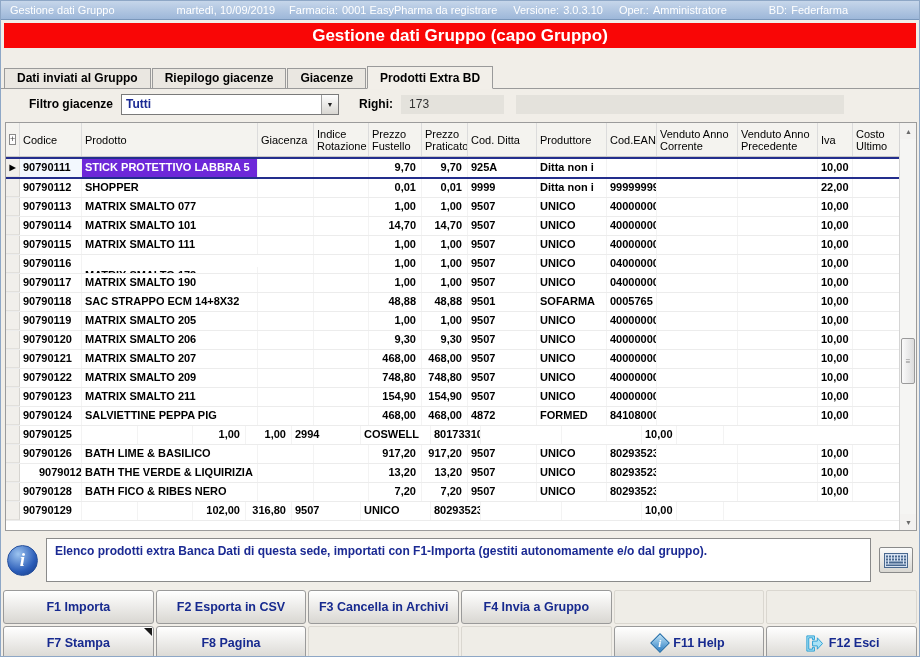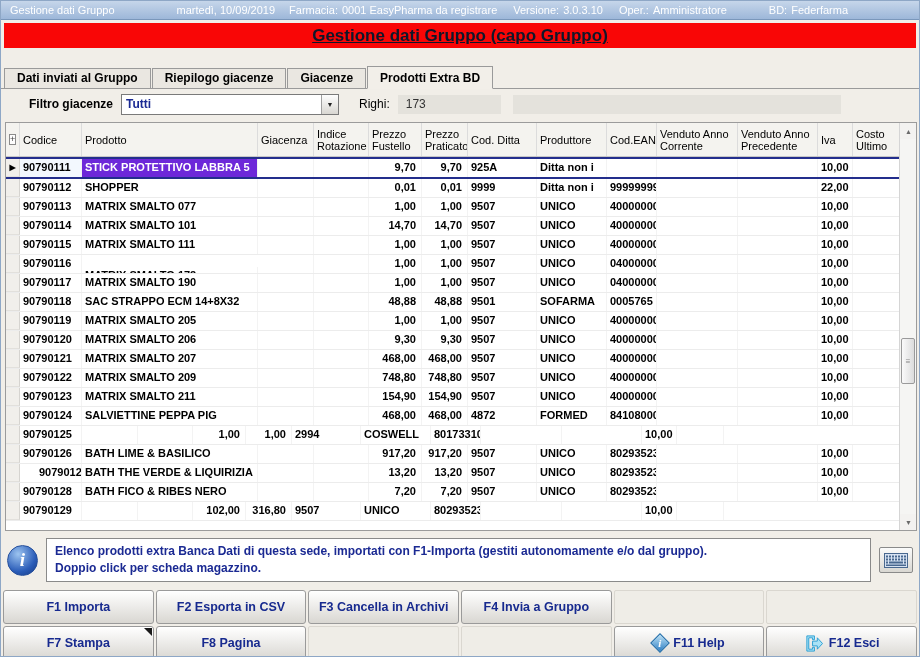--- a/index.html
+++ b/index.html
@@ -9,38 +9,38 @@
 
   
   .titlebar{height:19px;background:linear-gradient(#c6d6ea,#9db7d9);border-bottom:1px solid #7a97bb;
     display:flex;align-items:center;color:#fff;font-size:11px;padding-left:9px;white-space:nowrap;}
   .titlebar .seg{margin-right:14px;}
   .titlebar .t-title{margin-right:62px;}
   .titlebar .lbl{margin-right:4px;}
   .titlebar .grp{display:flex;margin-right:16px;}
 
   
-  .banner{margin:3px 3px 2px 3px;height:25px;background:#f90606;color:#0f172a;font-weight:bold;
-    font-size:17px;text-align:center;line-height:25px;text-decoration:underline;}
+  .banner{margin:3px 3px 2px 3px;height:25px;background:#f90606;color:#ffffff;font-weight:bold;
+    font-size:17px;text-align:center;line-height:25px;}
 
   
   .tabs{display:flex;align-items:flex-end;padding-left:3px;border-bottom:1px solid #9a9a9a;height:24px;margin-top:17px;}
   .tab{height:20px;padding:0 12px;background:#eae7e1;border:1px solid #9a9a9a;border-bottom:none;
     font-size:12px;font-weight:bold;color:#000;line-height:19px;margin-right:1px;cursor:default;}
   .tab.active{height:23px;background:#f2efe9;position:relative;margin-bottom:-1px;line-height:22px;
     border-bottom:1px solid #f2efe9;}
 
   
   .filter-row{display:flex;align-items:center;height:30px;padding-left:28px;}
   .filter-label{font-size:12px;font-weight:bold;color:#000;margin-right:8px;}
   .combo{width:218px;height:21px;background:#fff;border:1px solid #7a7a7a;display:flex;align-items:center;cursor:default;}
   .combo .combo-val{flex:1;font-size:12px;font-weight:bold;color:#1b2a93;padding-left:4px;overflow:hidden;white-space:nowrap;}
   .combo .combo-btn{width:17px;height:19px;background:linear-gradient(#fdfdfd,#d9d7d2);border-left:1px solid #a0a0a0;
     font-size:7px;color:#222;display:flex;align-items:center;justify-content:center;}
-  .righi-label{font-size:12px;font-weight:normal;color:#000;margin-left:20px;margin-right:8px;}
+  .righi-label{font-size:12px;font-weight:bold;color:#000;margin-left:20px;margin-right:8px;}
   .righi-box{width:103px;height:19px;background:#e4e2dc;font-size:12px;color:#333;padding-left:8px;line-height:19px;}
   .status-box{width:328px;height:19px;background:#e4e2dc;margin-left:12px;}
 
   
   .grid{position:relative;margin:3px 4px 0 4px;width:912px;height:409px;background:#fff;border:1px solid #9b9b9b;overflow:hidden;}
   .grid-header{display:flex;height:34px;background:#f4f3ef;border-bottom:1px solid #c7c7c7;width:894px;}
   .hcell{padding:2px 3px;font-size:11px;line-height:12px;color:#000;border-right:1px solid #dcdcdc;
     display:flex;align-items:center;overflow:hidden;}
   .expand-box{width:11px;height:11px;border:1px solid #8a8a8a;background:#fdfdfd;font-size:9px;line-height:9px;
     text-align:center;color:#444;margin:0 auto;}
@@ -464,21 +464,20 @@
       <div class="sb-btn up">▲</div>
       <div class="sb-thumb">≡</div>
       <div class="sb-btn down">▼</div>
     </div>
   </div>
 
   <div class="info-bar">
     <div class="info-icon">i</div>
     <div class="info-box">
       <div>Elenco prodotti extra Banca Dati di questa sede, importati con F1-Importa (gestiti autonomamente e/o dal gruppo).</div>
-      <div>Doppio click per scheda magazzino.</div>
     </div>
     <button class="kbd-btn">
       <svg width="24" height="15" viewBox="0 0 24 15">
         <rect x="0.5" y="0.5" width="23" height="14" fill="#d7e2f2" stroke="#49688f"></rect>
         <g fill="#49688f">
           <rect x="2" y="2.5" width="2" height="2"></rect>
             <rect x="5" y="2.5" width="2" height="2"></rect>
             <rect x="8" y="2.5" width="2" height="2"></rect>
             <rect x="11" y="2.5" width="2" height="2"></rect>
             <rect x="14" y="2.5" width="2" height="2"></rect>

